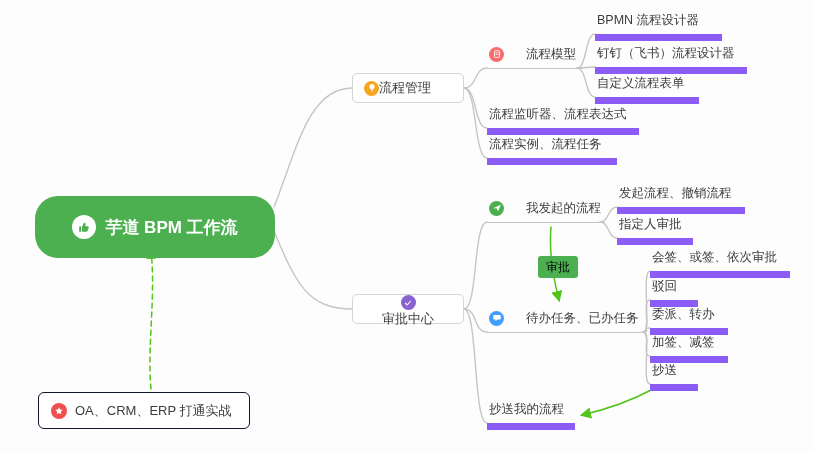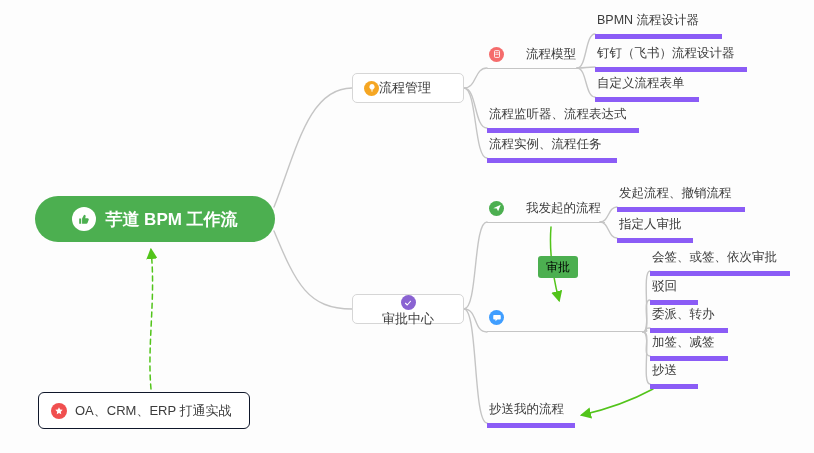--- a/index.html
+++ b/index.html
@@ -7,21 +7,21 @@
   body {
     font-family:"Liberation Sans","DejaVu Sans",sans-serif;
     background:#fdfdfd; color:#3c3c3c; overflow:hidden;
   }
   .stage { position:relative; width:814px; height:453px; background:#fdfdfd; }
   .connector-layer { position:absolute; left:0; top:0; z-index:0; }
   .node { position:absolute; z-index:1; white-space:nowrap; }
 
   
   .root {
-    left:35px; top:196px; width:240px; height:46px;
+    left:35px; top:196px; width:240px; height:62px;
     background:#4caf50; border-radius:23px;
     display:flex; align-items:center; justify-content:center; gap:9px;
     color:#fff; font-size:17px; font-weight:bold;
   }
   .root-ic {
     width:24px; height:24px; border-radius:50%; background:#fff;
     display:inline-flex; align-items:center; justify-content:center; flex:none;
   }
   .root-ic svg { width:14px; height:14px; display:block; }
 
@@ -37,21 +37,21 @@
   .cir {
     width:15px; height:15px; border-radius:50%; flex:none;
     display:inline-flex; align-items:center; justify-content:center;
   }
   .cir svg { width:10px; height:10px; display:block; }
 
   
   .leaf {
     font-size:12.5px; line-height:15px;
     padding:0 4px 6px 2px;
-    border-bottom:5px solid #8b5cf6;
+    border-bottom:7px solid #8b5cf6;
   }
   .iconleaf {
     display:flex; align-items:center; gap:22px;
     font-size:12.5px; line-height:16px;
     padding:0 4px 6px 2px;
     border-bottom:1px solid #c5c5c5;
   }
 
   
   .relation {
@@ -163,20 +163,21 @@
   <div class="node leaf" style="left:617px;top:217px;min-width:76px">指定人审批</div>
 
   <div class="node relation">审批</div>
 
   <div class="node iconleaf" style="left:487px;top:310px;min-width:156px">
     <span class="cir" style="background:#409eff">
       <svg viewBox="0 0 16 16">
           <path fill="#fff" d="M3.2 3.2h9.6c.7 0 1.2.5 1.2 1.2v4.8c0 .7-.5 1.2-1.2 1.2H8.6l-3 2.6v-2.6H3.2c-.7 0-1.2-.5-1.2-1.2V4.4c0-.7.5-1.2 1.2-1.2z"></path>
         </svg>
     </span>
+    <span>待办任务、已办任务</span>
   </div>
   <div class="node leaf" style="left:650px;top:250px;min-width:140px">会签、或签、依次审批</div>
   <div class="node leaf" style="left:650px;top:279px;min-width:48px">驳回</div>
   <div class="node leaf" style="left:650px;top:307px;min-width:78px">委派、转办</div>
   <div class="node leaf" style="left:650px;top:335px;min-width:78px">加签、减签</div>
   <div class="node leaf" style="left:650px;top:363px;min-width:48px">抄送</div>
 
   <div class="node leaf" style="left:487px;top:402px;min-width:88px">抄送我的流程</div>
 
   <div class="node practice">

